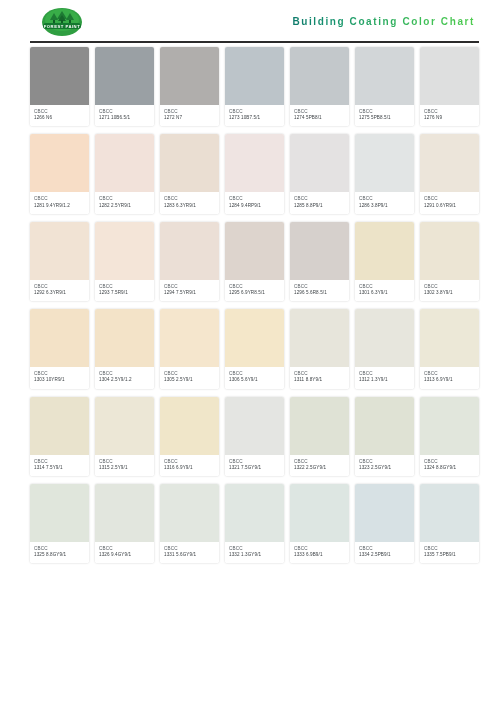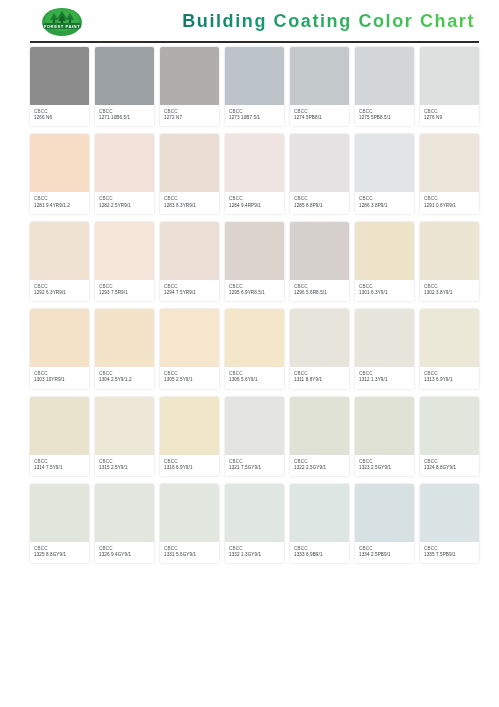--- a/index.html
+++ b/index.html
@@ -35,21 +35,21 @@
     position: relative;
     display: flex;
     align-items: center;
     justify-content: center;
     margin-left: 18px;
   }
 
   .logo svg { display: block; }
 
   .chart-title {
-    font-size: 18px;
+    font-size: 10px;
     font-weight: bold;
     letter-spacing: 1.6px;
     white-space: nowrap;
     margin-right: 6px;
     background: linear-gradient(90deg, #0e7a6b 0%, #16936f 22%, #29a95f 48%, #3fbf57 72%, #4ecb4e 100%);
     -webkit-background-clip: text;
     background-clip: text;
     -webkit-text-fill-color: transparent;
     color: #29a95f;
   }

